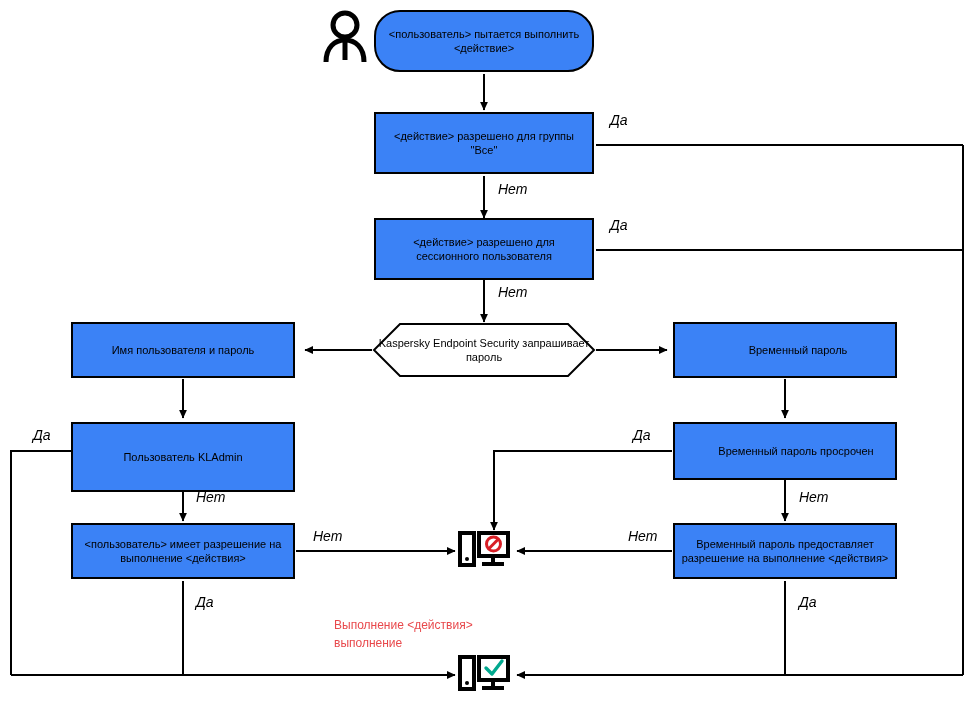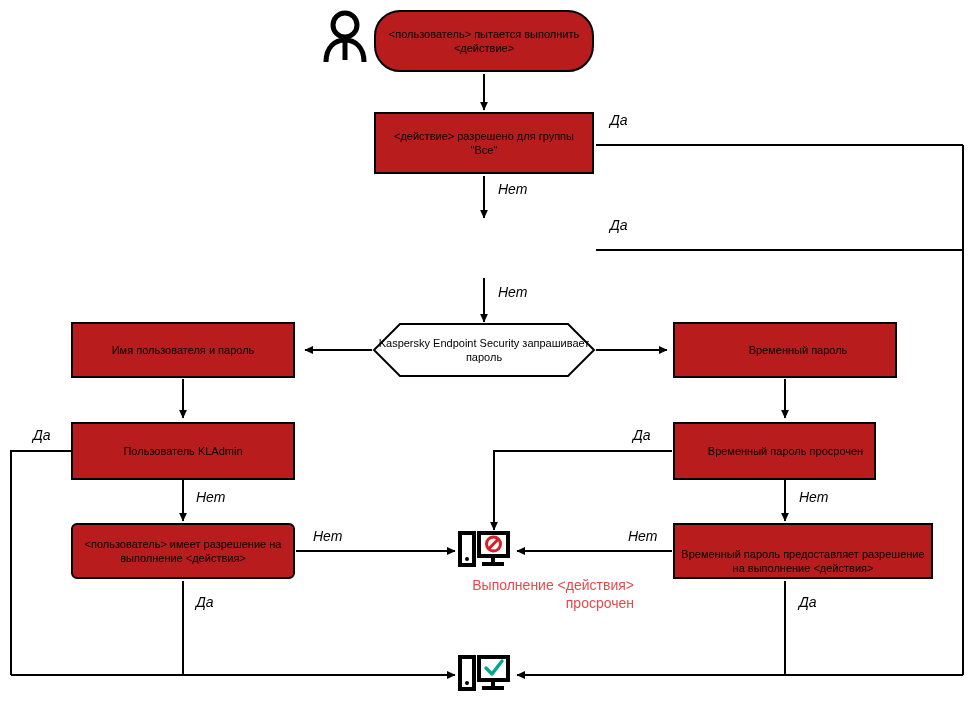--- a/index.html
+++ b/index.html
@@ -25,21 +25,21 @@
     height: 722px;
     pointer-events: none;
   }
   .node {
     position: absolute;
     box-sizing: border-box;
     display: flex;
     align-items: center;
     justify-content: center;
     text-align: center;
-    background: #b91c1c;
+    background: #3b82f6;
     border: 2px solid #000000;
     font-size: 11px;
     line-height: 14px;
     color: #000000;
     padding: 2px 6px;
   }
   .node.rounded {
     border-radius: 26px;
   }
   .hexwrap {
@@ -67,24 +67,25 @@
   }
   .edge-label {
     position: absolute;
     font-size: 14px;
     color: #000000;
     white-space: nowrap;
     font-style: italic;
   }
   .term-label {
     position: absolute;
-    text-align: right;
-    font-size: 14px;
+    text-align: left;
+    font-size: 12px;
     line-height: 18px;
     white-space: nowrap;
+    margin-top: 40px;
   }
   .icon-holder {
     position: absolute;
   }
   .actor {
     position: absolute;
   }
 </style>
 </head>
 <body>
@@ -152,76 +153,79 @@
   <div class="node rounded" style="left:374px; top:10px; width:220px; height:62px;">
     <span>&lt;пользователь&gt; пытается выполнить &lt;действие&gt;</span>
   </div>
 
   <div class="node" style="left:374px; top:112px; width:220px; height:62px;">
     <span>&lt;действие&gt; разрешено для группы "Все"</span>
   </div>
   <div class="edge-label" style="left:610px; top:112px;">Да</div>
   <div class="edge-label" style="left:498px; top:181px;">Нет</div>
 
+  <div class="node" style="left:374px; top:218px; width:220px; height:62px;">
+    <span>&lt;действие&gt; разрешено для сессионного пользователя</span>
+  </div>
   <div class="edge-label" style="left:610px; top:217px;">Да</div>
   <div class="edge-label" style="left:498px; top:284px;">Нет</div>
 
   <div class="hexwrap" style="left:372px; top:322px; width:224px; height:56px;">
     <svg width="224" height="56" viewBox="0 0 224 56" xmlns="http://www.w3.org/2000/svg">
       <polygon points="28,2 196,2 222,28 196,54 28,54 2,28" fill="#ffffff" stroke="#000000" stroke-width="2"></polygon>
     </svg>
     <div class="hexlabel">Kaspersky Endpoint Security запрашивает пароль</div>
   </div>
 
   <div class="node" style="left:71px; top:322px; width:224px; height:56px;">
     <span>Имя пользователя и пароль</span>
   </div>
 
   <div class="node" style="left:673px; top:322px; width:224px; height:56px;padding-left:32px;">
     <span>Временный пароль</span>
   </div>
 
-  <div class="node" style="left:71px; top:422px; width:224px; height:58px;">
+  <div class="node" style="left:71px; top:422px; width:224px; height:70px;">
     <span>Пользователь KLAdmin</span>
   </div>
   <div class="edge-label" style="left:33px; top:427px;">Да</div>
   <div class="edge-label" style="left:196px; top:489px;">Нет</div>
 
-  <div class="node" style="left:673px; top:422px; width:203px; height:58px;padding-left:28px;">
+  <div class="node" style="left:673px; top:422px; width:224px; height:58px;padding-left:28px;">
     <span>Временный пароль просрочен</span>
   </div>
   <div class="edge-label" style="left:633px; top:427px;">Да</div>
   <div class="edge-label" style="left:799px; top:489px;">Нет</div>
 
-  <div class="node" style="left:71px; top:523px; width:224px; height:56px;border-radius:6px;">
+  <div class="node" style="left:71px; top:523px; width:224px; height:56px;">
     <span>&lt;пользователь&gt; имеет разрешение на выполнение &lt;действия&gt;</span>
   </div>
   <div class="edge-label" style="left:313px; top:528px;">Нет</div>
   <div class="edge-label" style="left:196px; top:594px;">Да</div>
 
-  <div class="node" style="left:673px; top:523px; width:260px; height:56px;align-items:flex-end;">
+  <div class="node" style="left:673px; top:523px; width:224px; height:56px;">
     <span>Временный пароль предоставляет разрешение на выполнение &lt;действия&gt;</span>
   </div>
   <div class="edge-label" style="left:628px; top:528px;">Нет</div>
   <div class="edge-label" style="left:799px; top:594px;">Да</div>
 
   <div class="icon-holder" style="left:458px; top:531px; width:52px; height:40px;">
     <svg width="52" height="40" viewBox="0 0 52 40" xmlns="http://www.w3.org/2000/svg">
       <rect x="2" y="2" width="14" height="32" fill="none" stroke="#000000" stroke-width="4"></rect>
       <circle cx="9" cy="28" r="2" fill="#000000"></circle>
       <rect x="21" y="2" width="29" height="23" fill="none" stroke="#000000" stroke-width="4"></rect>
       <rect x="33" y="25" width="4" height="6" fill="#000000"></rect>
       <rect x="24" y="31" width="22" height="4" fill="#000000"></rect>
       <circle cx="35.5" cy="13" r="7" fill="none" stroke="#d81f26" stroke-width="3"></circle>
       <line x1="30.8" y1="17.8" x2="40.2" y2="8.2" stroke="#d81f26" stroke-width="3"></line>
     </svg>
   </div>
   <div class="term-label" style="left:334px; top:576px; width:300px; color:#e8484b;">
     <span>Выполнение &lt;действия&gt;</span><br>
-    <span>просрочен</span>
+    <span>выполнение</span>
   </div>
 
   <div class="icon-holder" style="left:458px; top:655px; width:52px; height:40px;">
     <svg width="52" height="40" viewBox="0 0 52 40" xmlns="http://www.w3.org/2000/svg">
       <rect x="2" y="2" width="14" height="32" fill="none" stroke="#000000" stroke-width="4"></rect>
       <circle cx="9" cy="28" r="2" fill="#000000"></circle>
       <rect x="21" y="2" width="29" height="23" fill="none" stroke="#000000" stroke-width="4"></rect>
       <rect x="33" y="25" width="4" height="6" fill="#000000"></rect>
       <rect x="24" y="31" width="22" height="4" fill="#000000"></rect>
       <path d="M28,13 L34,19 L44,6" fill="none" stroke="#00a88e" stroke-width="3.4" stroke-linecap="round" stroke-linejoin="round"></path>

